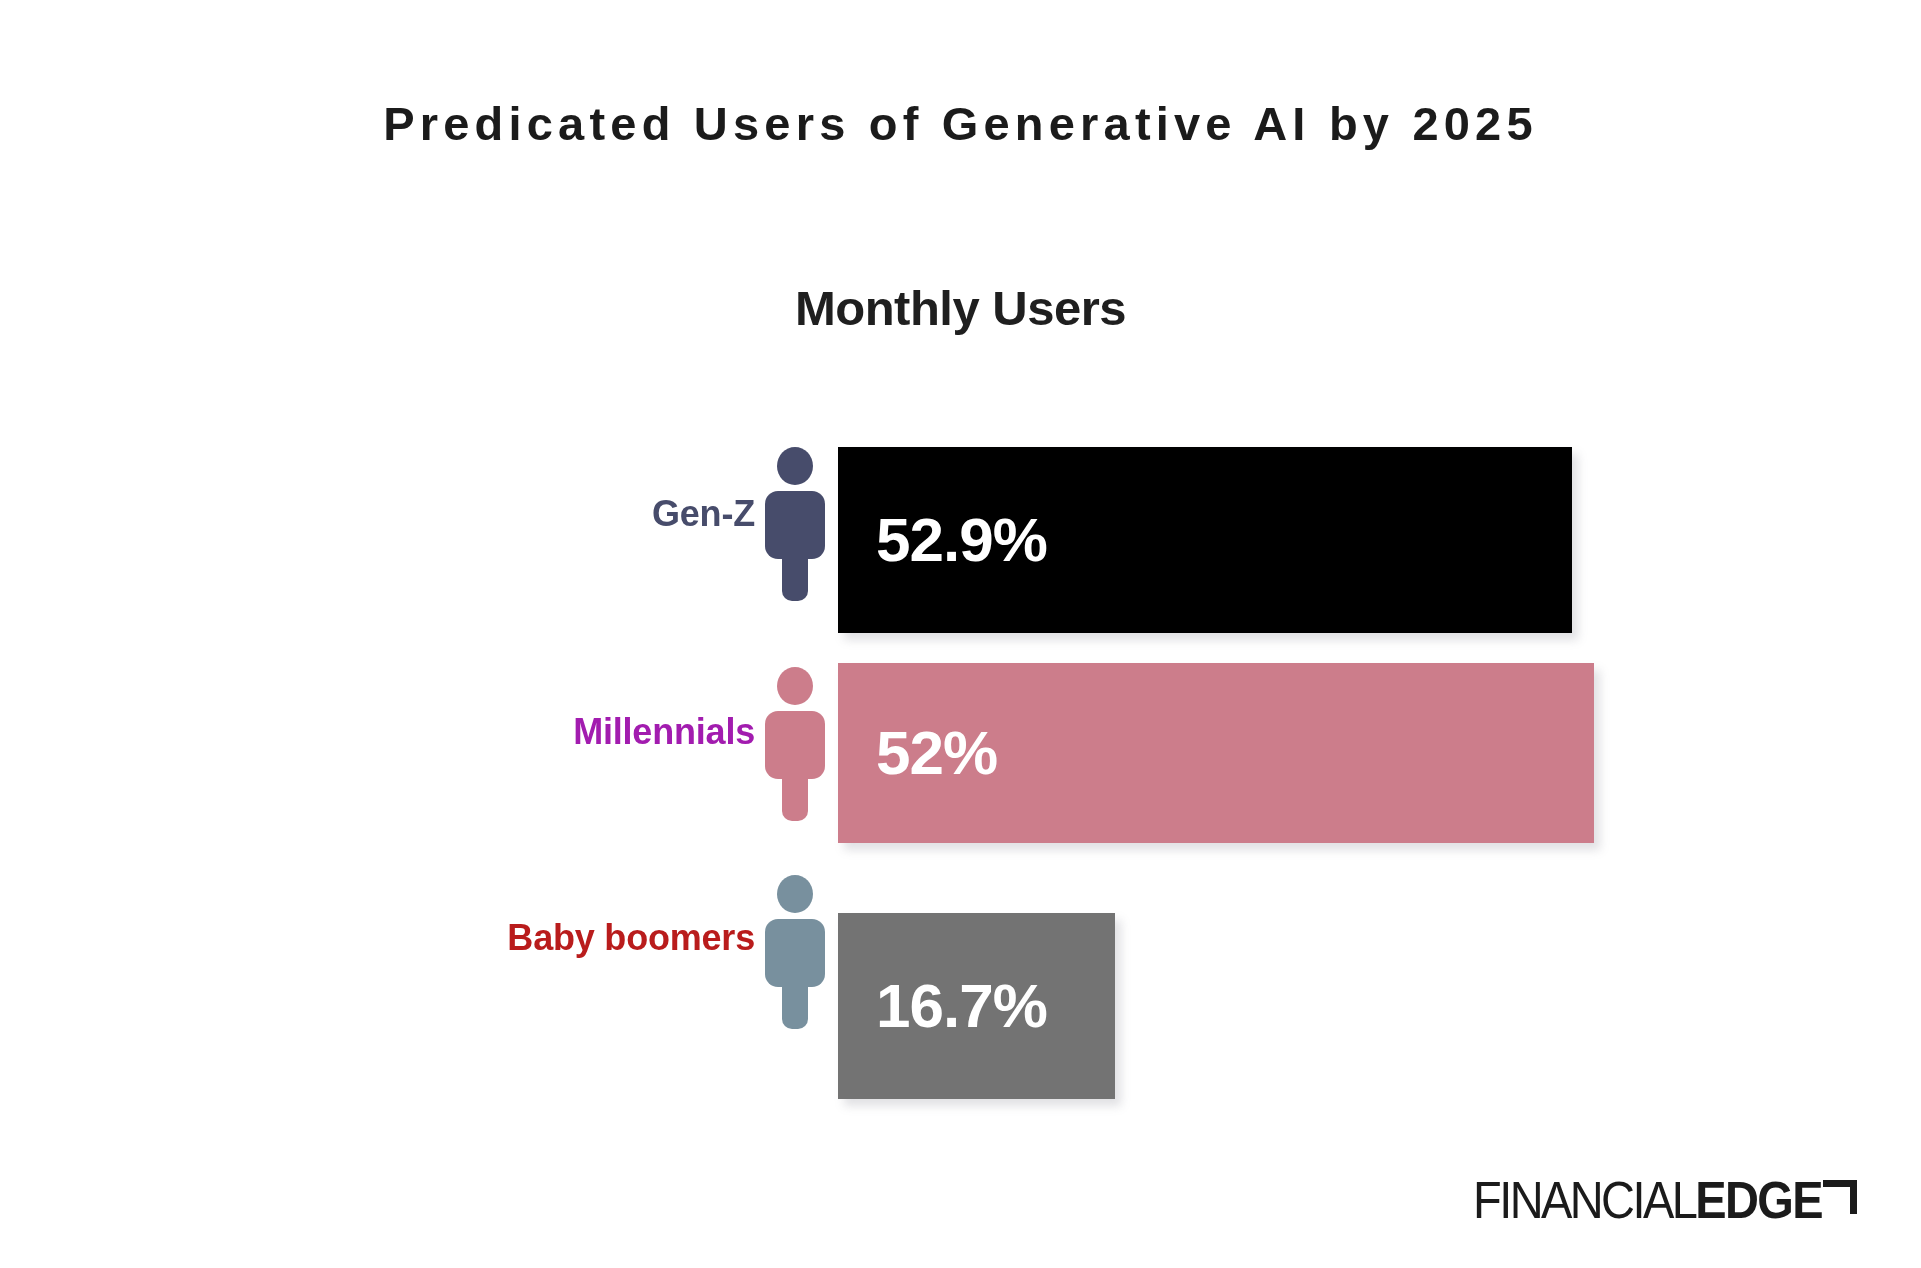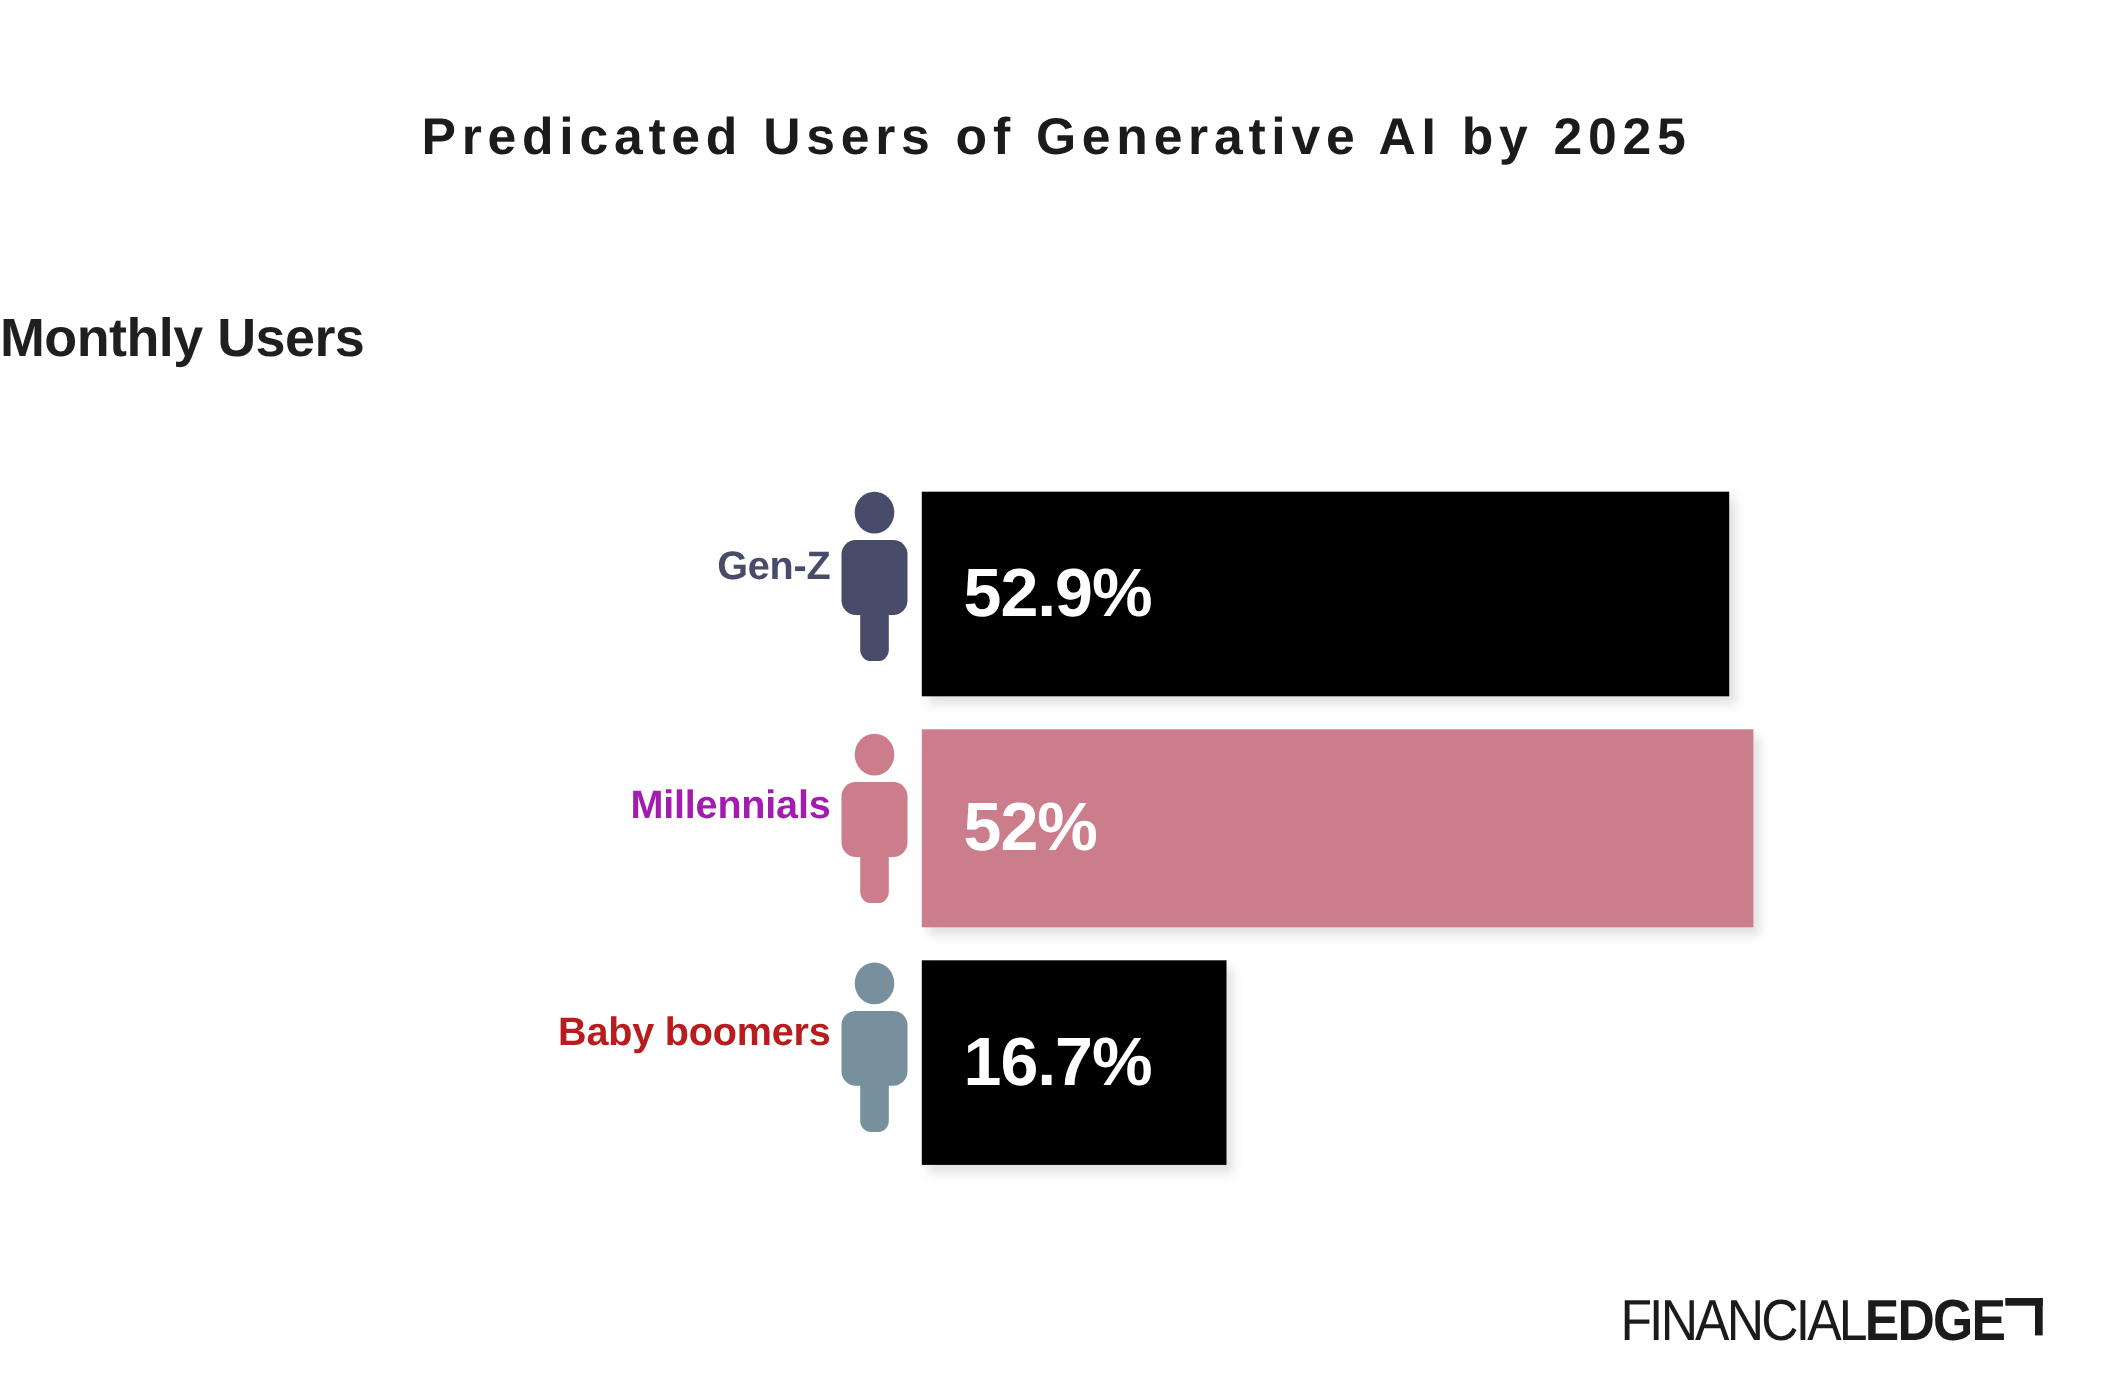--- a/index.html
+++ b/index.html
@@ -33,21 +33,21 @@
     color: #1b1b1b;
     white-space: nowrap;
   }
 
   
   .chart-subtitle {
     position: absolute;
     left: 0;
     right: 0;
     top: 280px;
-    text-align: left;
+    text-align: center;
     font-size: 49px;
     font-weight: 700;
     letter-spacing: -0.5px;
     color: #1f1f1f;
   }
 
   
   .plot-area {
     position: absolute;
     left: 0;
@@ -227,21 +227,21 @@
       </div>
     </div>
 
     <div class="bar-row row-2">
       <div class="cat-label" style="color: #b91c1c;">Baby boomers</div>
       <div class="person-icon">
         <div class="person-head" style="background: rgb(120, 144, 158);"></div>
         <div class="person-torso" style="background: rgb(120, 144, 158);"></div>
         <div class="person-legs" style="background: rgb(120, 144, 158);"></div>
       </div>
-      <div class="bar" style="background: #000000; width: 277px;">
+      <div class="bar" style="background: #737373; width: 277px; margin-top: 40px;">
         <div class="bar-value">16.7%</div>
       </div>
     </div>
 
   </div>
 
   <div class="logo">
     <span class="logo-word-light">FINANCIAL</span>
       <span class="logo-word-bold">EDGE</span>
     <span class="logo-corner"></span>

